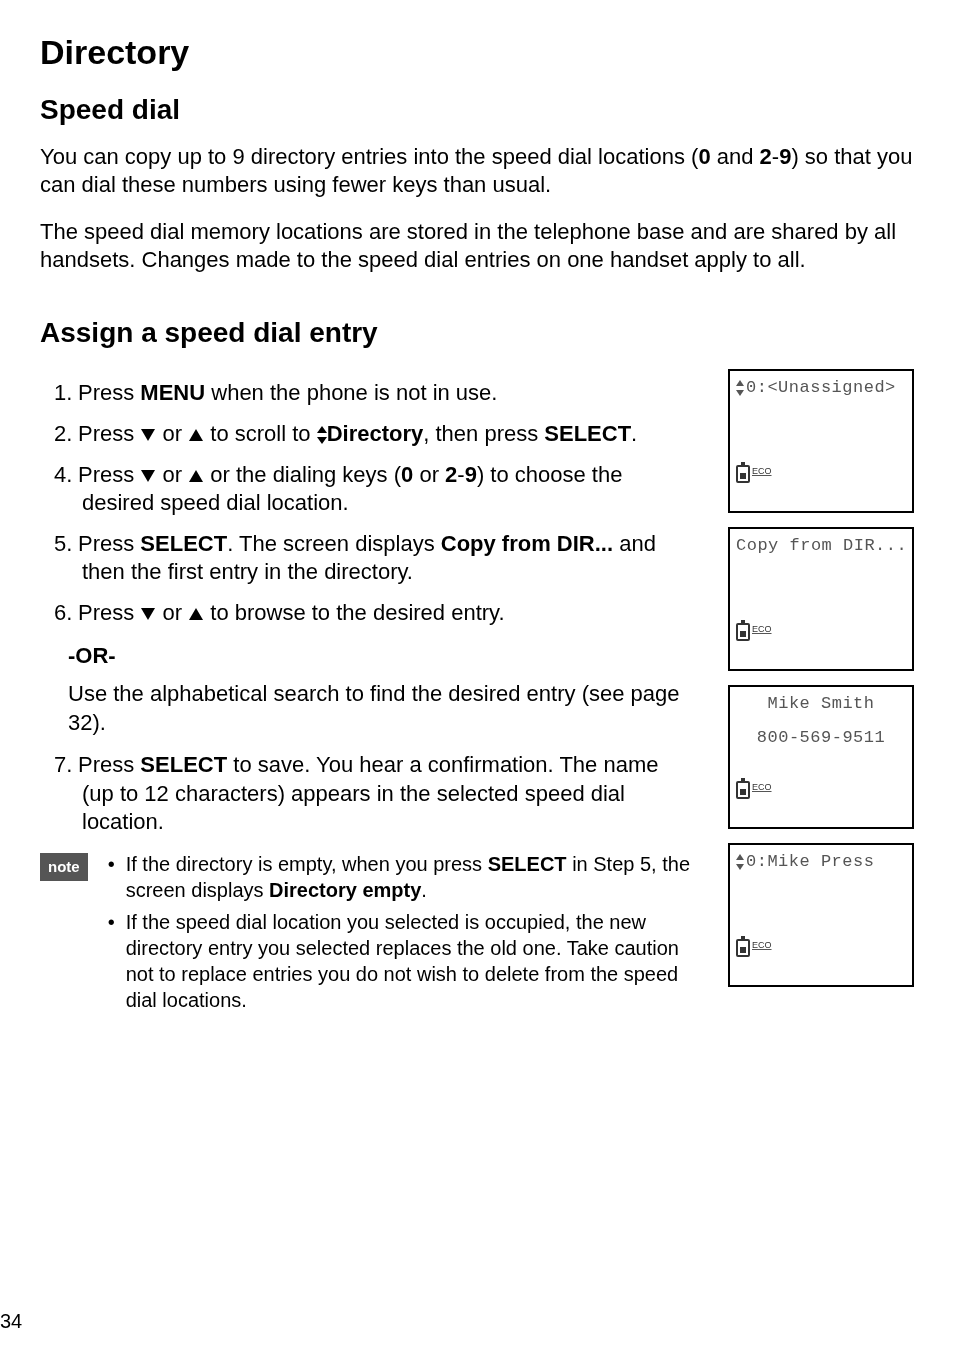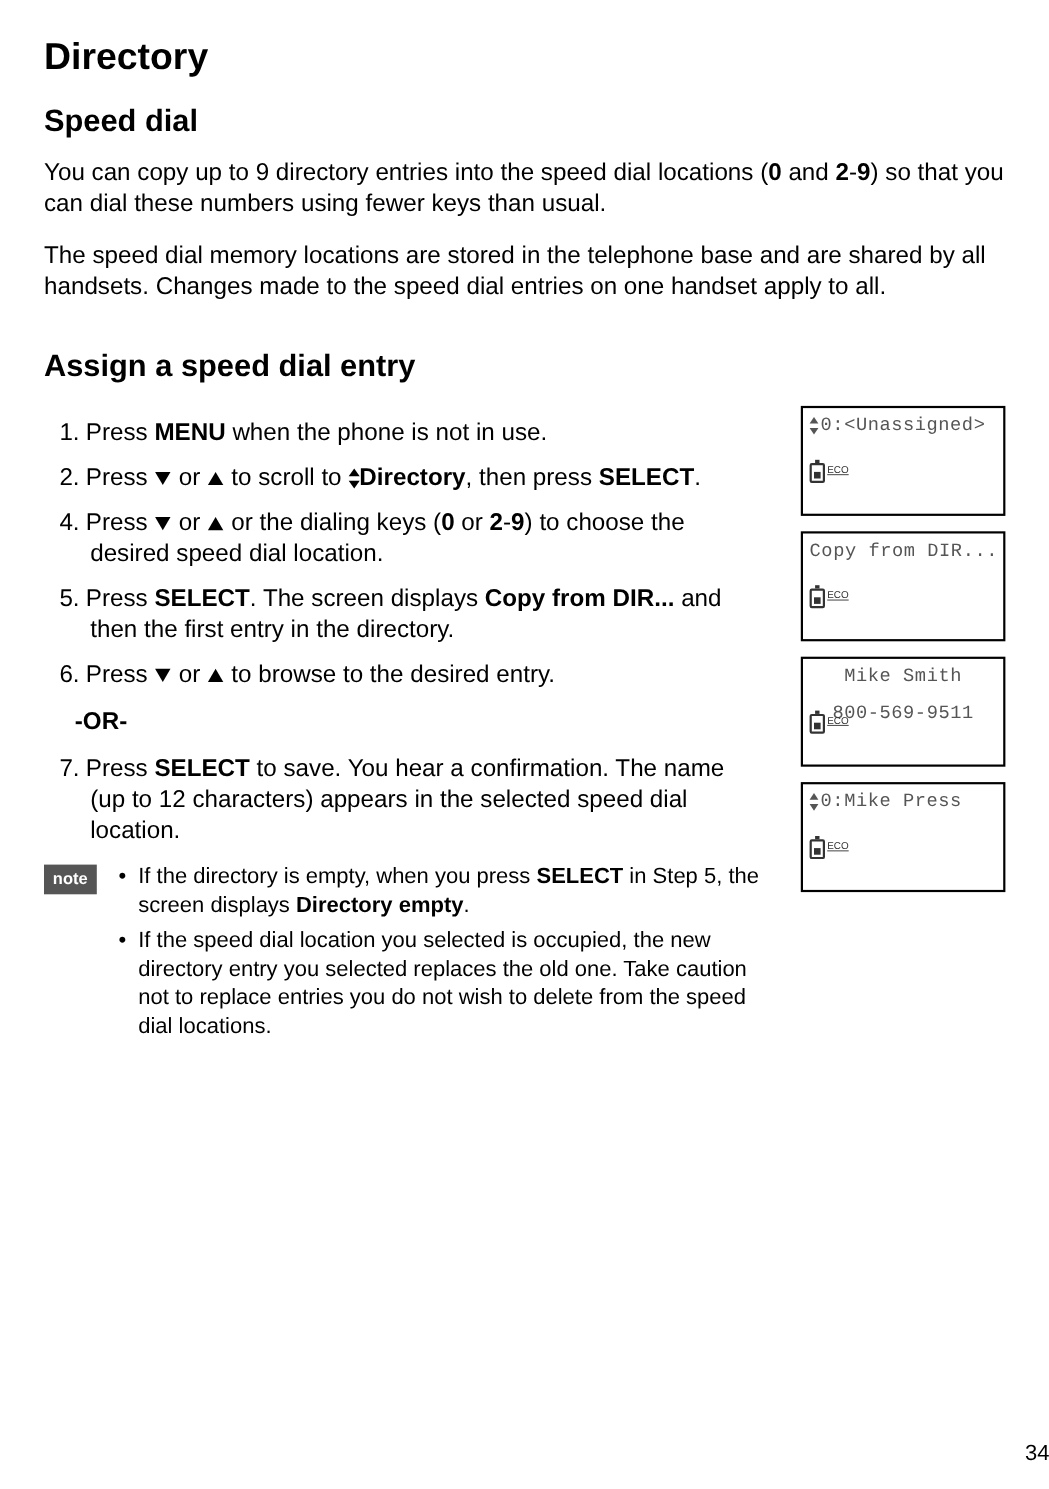--- a/index.html
+++ b/index.html
@@ -79,27 +79,27 @@
     flex-shrink: 0;
     margin-top: 2px;
   }
   .note-list { list-style: none; padding: 0; margin: 0; font-size: 20px; }
   .note-list li { position: relative; padding-left: 18px; margin-bottom: 6px; line-height: 1.3; }
   .note-list li::before { content: "•"; position: absolute; left: 0; top: 0; }
   .page-num {
     position: absolute;
     bottom: 20px;
     left: 0; right: 0;
-    text-align: right;
+    text-align: left;
     font-size: 20px;
   }
   
   .lcd {
     border: 2px solid #000;
-    height: 100px;
+    height: 144px;
     margin-bottom: 14px;
     padding: 6px 6px 6px 6px;
     position: relative;
     font-family: "Courier New", monospace;
     font-size: 17px;
     letter-spacing: 0.5px;
     color: #555;
   }
   .lcd .row1 { display: block; white-space: pre; }
   .lcd .row2 { display: block; white-space: pre; margin-top: 12px; }
@@ -183,20 +183,21 @@
         <span class="num">4.</span><span>Press </span><span class="tri tri-down"></span><span> or </span><span class="tri tri-up"></span><span> or the dialing keys (</span><b>0</b><span> or </span><b>2</b><span>-</span><b>9</b><span>) to choose the desired speed dial location.</span>
       </li>
       <li>
         <span class="num">5.</span><span>Press </span><b>SELECT</b><span>. The screen displays </span><b>Copy from DIR...</b><span> and then the first entry in the directory.</span>
       </li>
       <li>
         <span class="num">6.</span><span>Press </span><span class="tri tri-down"></span><span> or </span><span class="tri tri-up"></span><span> to browse to the desired entry.</span>
       </li>
     </ol>
     <div class="or-block">-OR-</div>
+    <p class="sub-p">Use the alphabetical search to find the desired entry (see page 32).</p>
     <ol start="7">
       <li>
         <span class="num">7.</span><span>Press </span><b>SELECT</b><span> to save. You hear a confirmation. The name (up to 12 characters) appears in the selected speed dial location.</span>
       </li>
     </ol>
 
     <div class="note-row">
       <div class="note-badge">note</div>
       <ul class="note-list">
         <li>

